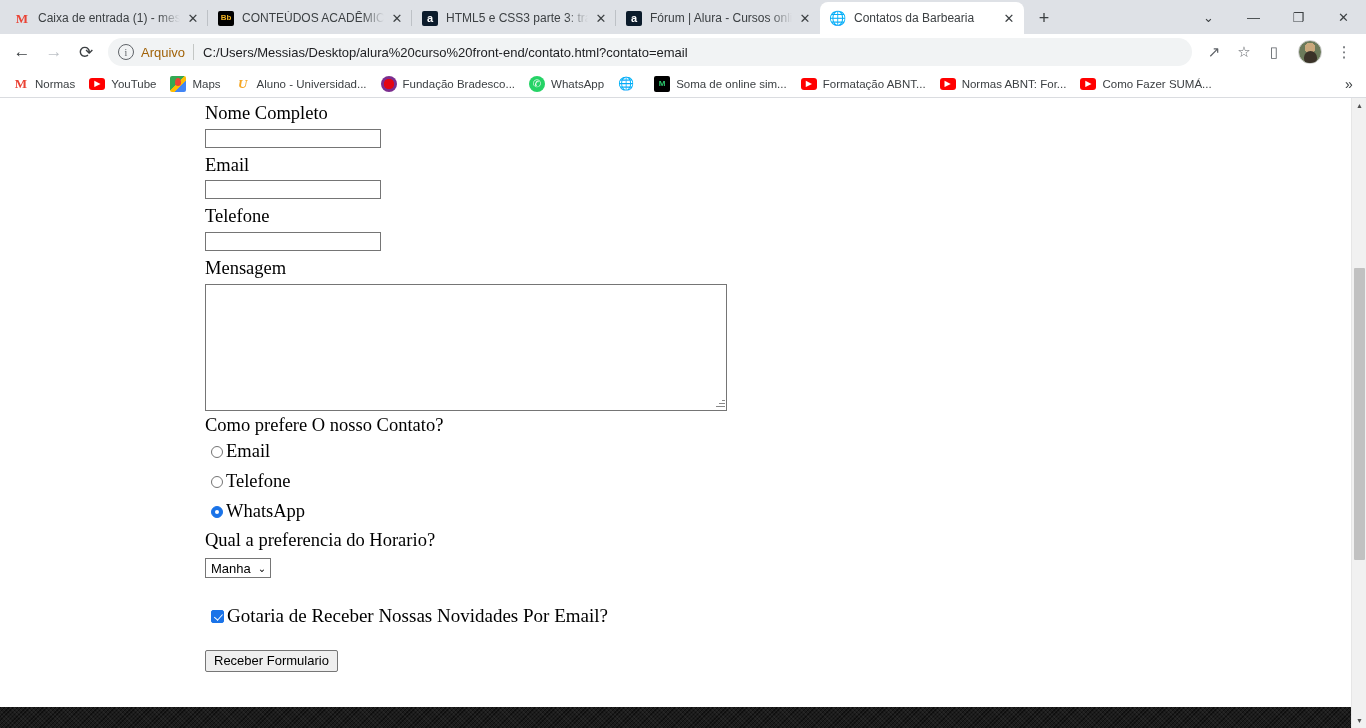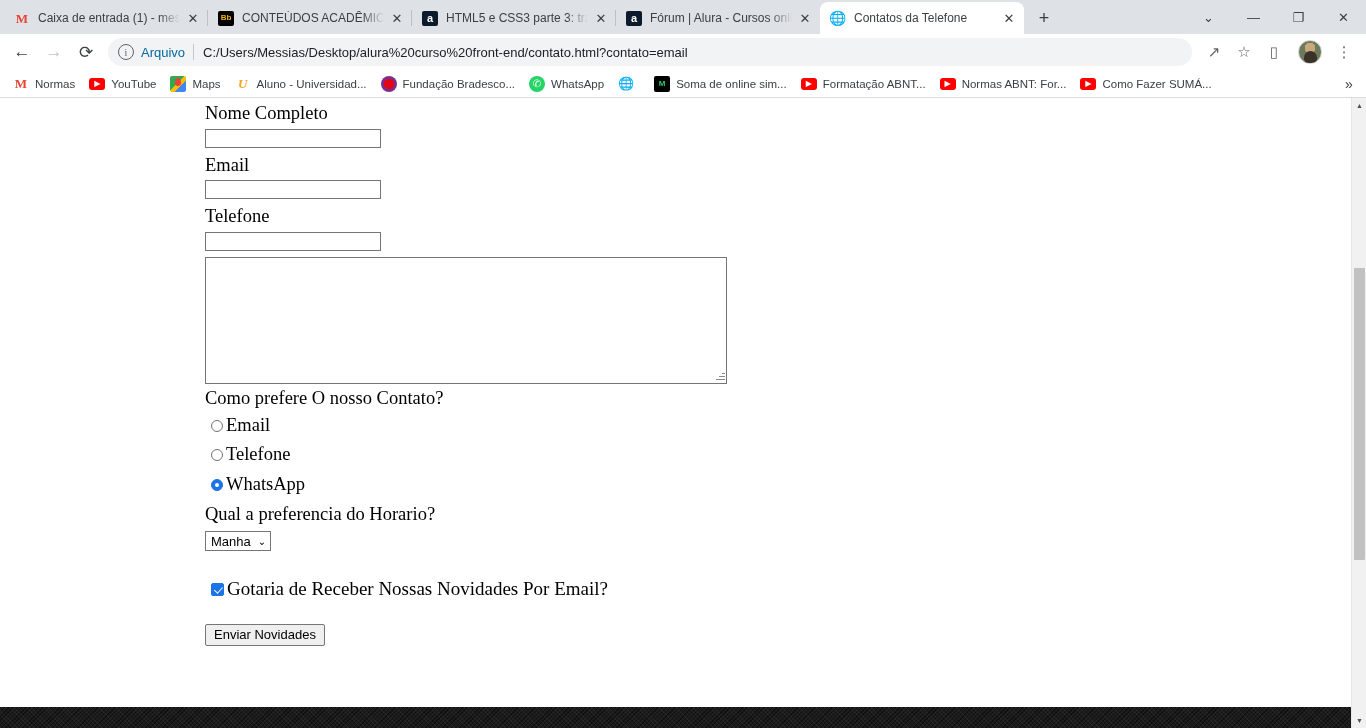--- a/index.html
+++ b/index.html
@@ -135,21 +135,21 @@
   .omni-info {
     width: 16px; height: 16px;
     border: 1.2px solid #5f6368;
     border-radius: 50%;
     display: flex; align-items: center; justify-content: center;
     font-size: 10px; color: #5f6368;
     font-family: "Liberation Serif", serif;
     flex: 0 0 16px;
     margin-right: 7px;
   }
-  .omni-scheme { color: #0369a1; font-size: 13px; margin-right: 8px; white-space: nowrap; }
+  .omni-scheme { color: #a16207; font-size: 13px; margin-right: 8px; white-space: nowrap; }
   .omni-sep { width: 1px; height: 16px; background: #c4c7c5; margin-right: 9px; flex: 0 0 1px; }
   .omni-url {
     white-space: nowrap; overflow: hidden;
     font-size: 13px; color: #202124;
   }
   .tb-icons { display: flex; align-items: center; flex: 0 0 auto; }
   .tb-icon {
     width: 28px; height: 28px;
     margin-left: 2px;
     display: flex; align-items: center; justify-content: center;
@@ -412,21 +412,21 @@
       <span class="tab-title">HTML5 e CSS3 parte 3: traba</span>
       <span class="tab-close">✕</span>
     </div>
     <div class="tab inactive">
       <span class="tab-favicon fav-alura">a</span>
       <span class="tab-title">Fórum | Alura - Cursos online</span>
       <span class="tab-close">✕</span>
     </div>
     <div class="tab active">
       <span class="tab-favicon fav-globe">🌐</span>
-      <span class="tab-title">Contatos da Telefone</span>
+      <span class="tab-title">Contatos da Barbearia</span>
       <span class="tab-close">✕</span>
     </div>
     <div class="newtab">+</div>
 
     <div class="winctl">
       <div>⌄</div>
       <div>—</div>
       <div>❐</div>
       <div class="wc-close">✕</div>
     </div>
@@ -507,20 +507,21 @@
 
         <div class="fld-label">Nome Completo</div>
         <div class="txt-input"></div>
 
         <div class="fld-label">Email</div>
         <div class="txt-input"></div>
 
         <div class="fld-label">Telefone</div>
         <div class="txt-input"></div>
 
+        <div class="fld-label">Mensagem</div>
         <div class="ta-wrap">
           <div class="txt-area"></div>
           <span class="ta-handle">
             <i style="bottom:0;width:9px;"></i>
             <i style="bottom:3px;width:6px;"></i>
             <i style="bottom:6px;width:3px;"></i>
           </span>
         </div>
 
         <div class="fld-label">Como prefere O nosso Contato?</div>
@@ -542,21 +543,21 @@
         <div class="select-box">
           <span>Manha</span>
           <span class="chev">⌄</span>
         </div>
 
         <div class="check-row">
           <span class="checkbox"></span>
           <span>Gotaria de Receber Nossas Novidades Por Email?</span>
         </div>
 
-        <div class="submit-btn">Enviar Novidades</div>
+        <div class="submit-btn">Receber Formulario</div>
       </div>
 
       <div class="footer-bar"></div>
     </div>
 
     <div class="scrollbar">
       <div class="sb-arrow up">▲</div>
       <div class="sb-thumb" style="top:170px;height:292px;"></div>
       <div class="sb-arrow down">▼</div>
     </div>

